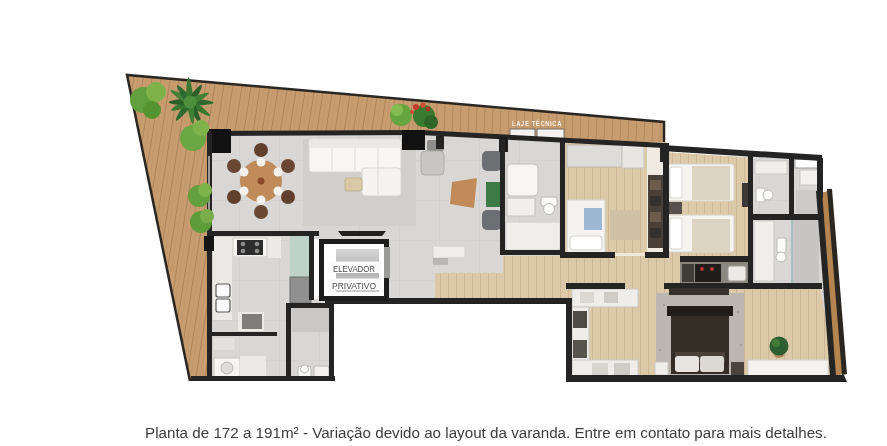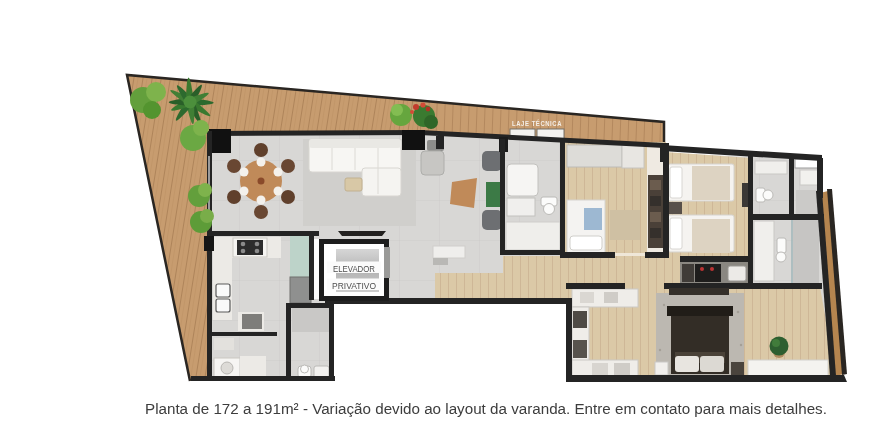--- a/index.html
+++ b/index.html
@@ -413,14 +413,14 @@
         <circle cx="776" cy="343" r="4" fill="#417c3b"></circle>
       </g>
 
 <text x="537" y="126" font-family="Liberation Sans,sans-serif" font-size="8" font-weight="bold" fill="#f4efe8" text-anchor="middle" letter-spacing="0.8" textLength="50" lengthAdjust="spacingAndGlyphs">LAJE TÉCNICA</text>
 
 <text x="354" y="271.5" font-family="Liberation Sans,sans-serif" font-size="9.5" fill="#4e4e4e" text-anchor="middle" textLength="42" lengthAdjust="spacingAndGlyphs">ELEVADOR</text>
 
 <text x="354" y="288.5" font-family="Liberation Sans,sans-serif" font-size="9.5" fill="#4e4e4e" text-anchor="middle" textLength="44" lengthAdjust="spacingAndGlyphs">PRIVATIVO</text>
 </svg>
 
-<div style="position:absolute;left:145px;top:400px;width:741px;font-size:15.2px;color:#3d3d3d;letter-spacing:0px;white-space:nowrap;">Planta de 172 a 191m² - Variação devido ao layout da varanda. Entre em contato para mais detalhes.</div>
+<div style="position:absolute;left:145px;top:424px;width:741px;font-size:15.2px;color:#3d3d3d;letter-spacing:0px;white-space:nowrap;">Planta de 172 a 191m² - Variação devido ao layout da varanda. Entre em contato para mais detalhes.</div>
 </div>
 
 </body></html>

